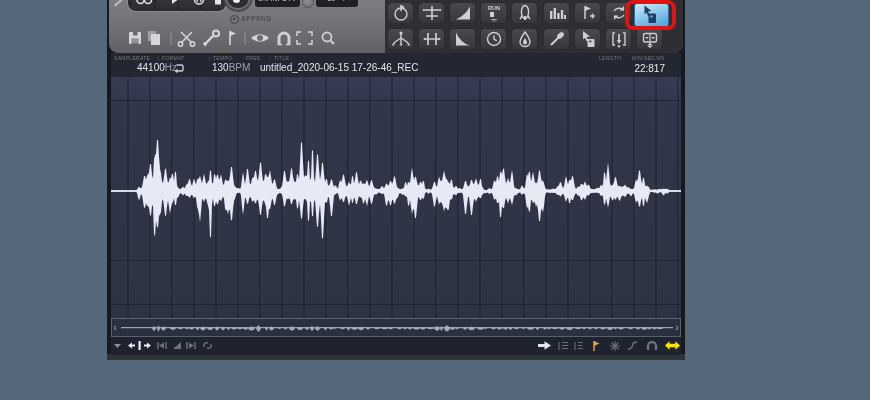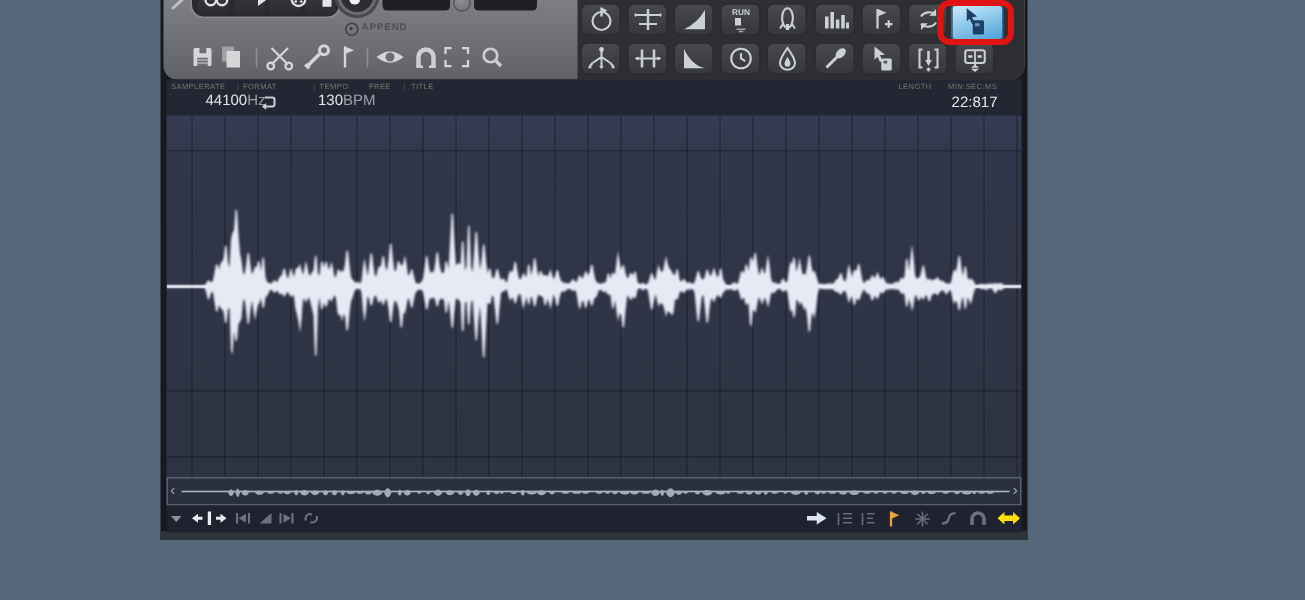--- a/index.html
+++ b/index.html
@@ -214,20 +214,21 @@
   <div class="abs" style="left:488px;top:2px;color:#787968;font-size:5px;letter-spacing:.3px;">LENGTH</div>
   <div class="abs" style="left:521px;top:2px;color:#787968;font-size:5px;letter-spacing:.3px;">MIN:SEC:MS</div>
 
   <div class="abs" style="left:2px;top:9px;color:#e2e5ea;font-size:10px;margin-left:24px;">44100<span style="color:#9aa0aa;">Hz</span></div>
   <div class="abs" style="left:50px;top:9px;color:#e2e5ea;font-size:11px;margin-top:32px;">32</div>
   <svg class="abs" style="left:62px;top:10px;" width="12" height="10" viewBox="0 0 12 10">
     <path d="M3.5 2 h5 a1.5 1.5 0 0 1 1.5 1.5 v3 a1.5 1.5 0 0 1 -1.5 1.5 h-5.5" fill="none" stroke="#c8ccd4" stroke-width="1.4"></path>
     <path d="M4.5 5.6 L1.6 8 L4.5 10.4 Z" fill="#c8ccd4"></path>
   </svg>
   <div class="abs" style="left:101px;top:9px;color:#e2e5ea;font-size:10px;">130<span style="color:#9aa0aa;">BPM</span></div>
+  <div class="abs" style="left:149px;top:9px;color:#e2e5ea;font-size:10px;">untitled_2020-06-15 17-26-46_REC</div>
   <div class="abs" style="right:16px;top:10px;color:#e8eaee;font-size:10px;">22:817</div>
 </div>
 
 <div class="abs" style="left:111px;top:77px;width:570px;height:241px;background:linear-gradient(#363c54 0%,#31374a 12%,#2f3546 55%,#2d3342 100%);overflow:hidden;">
 
   <div class="abs" style="left:0;top:0;width:570px;height:241px;background:repeating-linear-gradient(90deg, transparent 0px, transparent 16px, rgba(20,24,36,.38) 16.5px, rgba(20,24,36,.38) 17.8px, rgba(70,78,104,.12) 17.8px, rgba(70,78,104,.12) 18.6px, transparent 18.6px, transparent 22px);"></div>
 
   <div class="abs" style="left:0;top:23px;width:570px;height:1px;background:rgba(20,24,34,.5);"></div>
   <div class="abs" style="left:0;top:183px;width:570px;height:1px;background:rgba(20,24,34,.5);"></div>
   <div class="abs" style="left:0;top:227px;width:570px;height:1px;background:rgba(20,24,34,.5);"></div>

